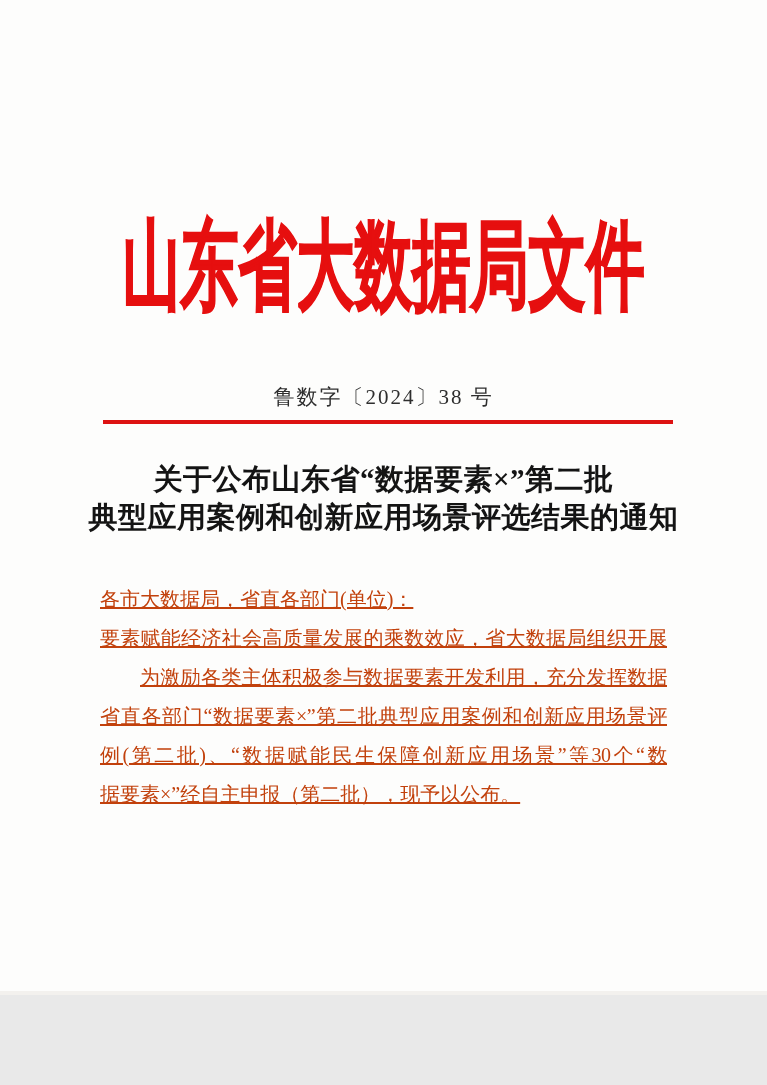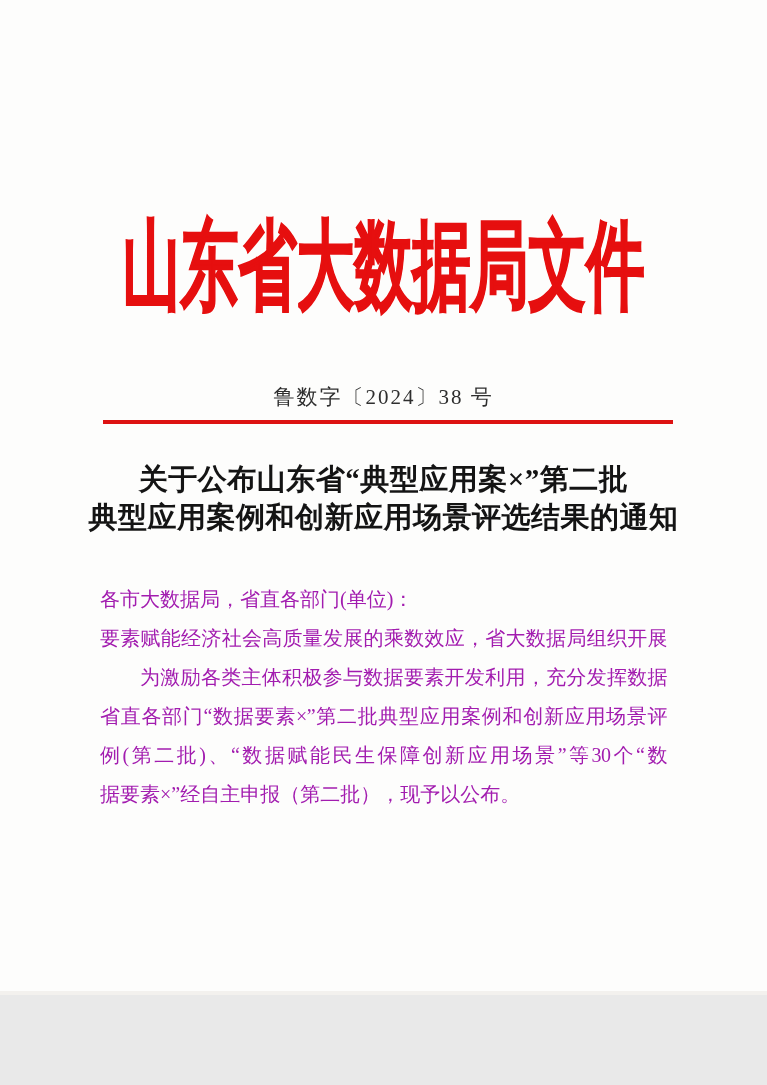--- a/index.html
+++ b/index.html
@@ -76,21 +76,22 @@
     font-weight: 700;
     color: #141414;
     letter-spacing: 0.5px;
   }
 
   .body-block {
     position: absolute;
     top: 580px;
     left: 100px;
     width: 567px;
-    color: #a21caf;
+    color: #c2410c;
+    text-decoration: underline;
   }
   .body-line {
     width: 567px;
     height: 39px;
     line-height: 39px;
     font-size: 20px;
     overflow: hidden;
     word-break: break-all;
     white-space: normal;
   }
@@ -124,21 +125,21 @@
 
 <div class="page">
 
   <div class="masthead">山东省大数据局文件</div>
 
   <div class="doc-number">鲁数字〔2024〕38 号</div>
 
   <div class="red-line"></div>
 
   <div class="doc-title">
-    <div>关于公布山东省“典型应用案×”第二批</div>
+    <div>关于公布山东省“数据要素×”第二批</div>
     <div>典型应用案例和创新应用场景评选结果的通知</div>
   </div>
 
   <div class="body-block">
     <div class="body-line plain">各市大数据局，省直各部门(单位)：</div>
     <div class="body-line stretch">要素赋能经济社会高质量发展的乘数效应，省大数据局组织开展</div>
     <div class="body-line stretch indent">为激励各类主体积极参与数据要素开发利用，充分发挥数据</div>
     <div class="body-line stretch">省直各部门“数据要素×”第二批典型应用案例和创新应用场景评</div>
     <div class="body-line stretch">例(第二批)、“数据赋能民生保障创新应用场景”等30个“数</div>
     <div class="body-line plain">据要素×”经自主申报（第二批），现予以公布。</div>

